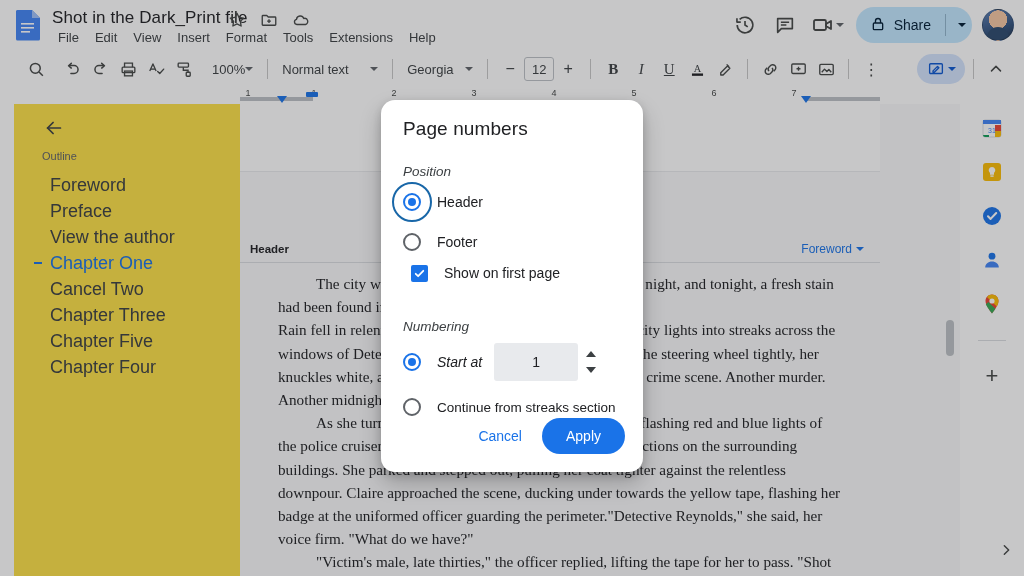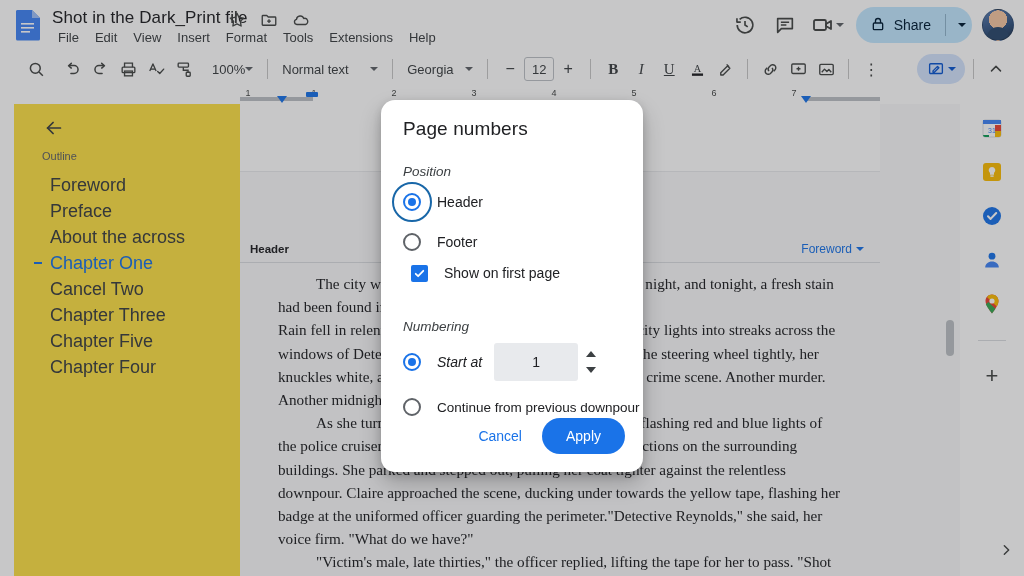--- a/index.html
+++ b/index.html
@@ -509,21 +509,21 @@
     </div>
     <div class="outline-label">Outline</div>
     <div class="outline-list">
       <div class="outline-item">
         <span>Foreword</span>
       </div>
       <div class="outline-item">
         <span>Preface</span>
       </div>
       <div class="outline-item">
-        <span>About the across</span>
+        <span>View the author</span>
       </div>
       <div class="outline-item active">
         <span class="dash"></span>
         <span>Chapter One</span>
       </div>
       <div class="outline-item">
         <span>Cancel Two</span>
       </div>
       <div class="outline-item">
         <span>Chapter Three</span>
@@ -655,20 +655,20 @@
     <span class="spinner-arrows">
       <span class="sp-up"></span>
       <span class="sp-down"></span>
     </span>
   </div>
 
   <div class="radio-row">
     <span class="radio-ring">
       <span class="radio"></span>
     </span>
-    <span class="radio-label small">Continue from previous downpour</span>
+    <span class="radio-label small">Continue from streaks section</span>
   </div>
 
   <div class="dlg-actions">
     <button class="btn-cancel">Cancel</button>
     <button class="btn-apply">Apply</button>
   </div>
 </div>
 
 </body></html>

